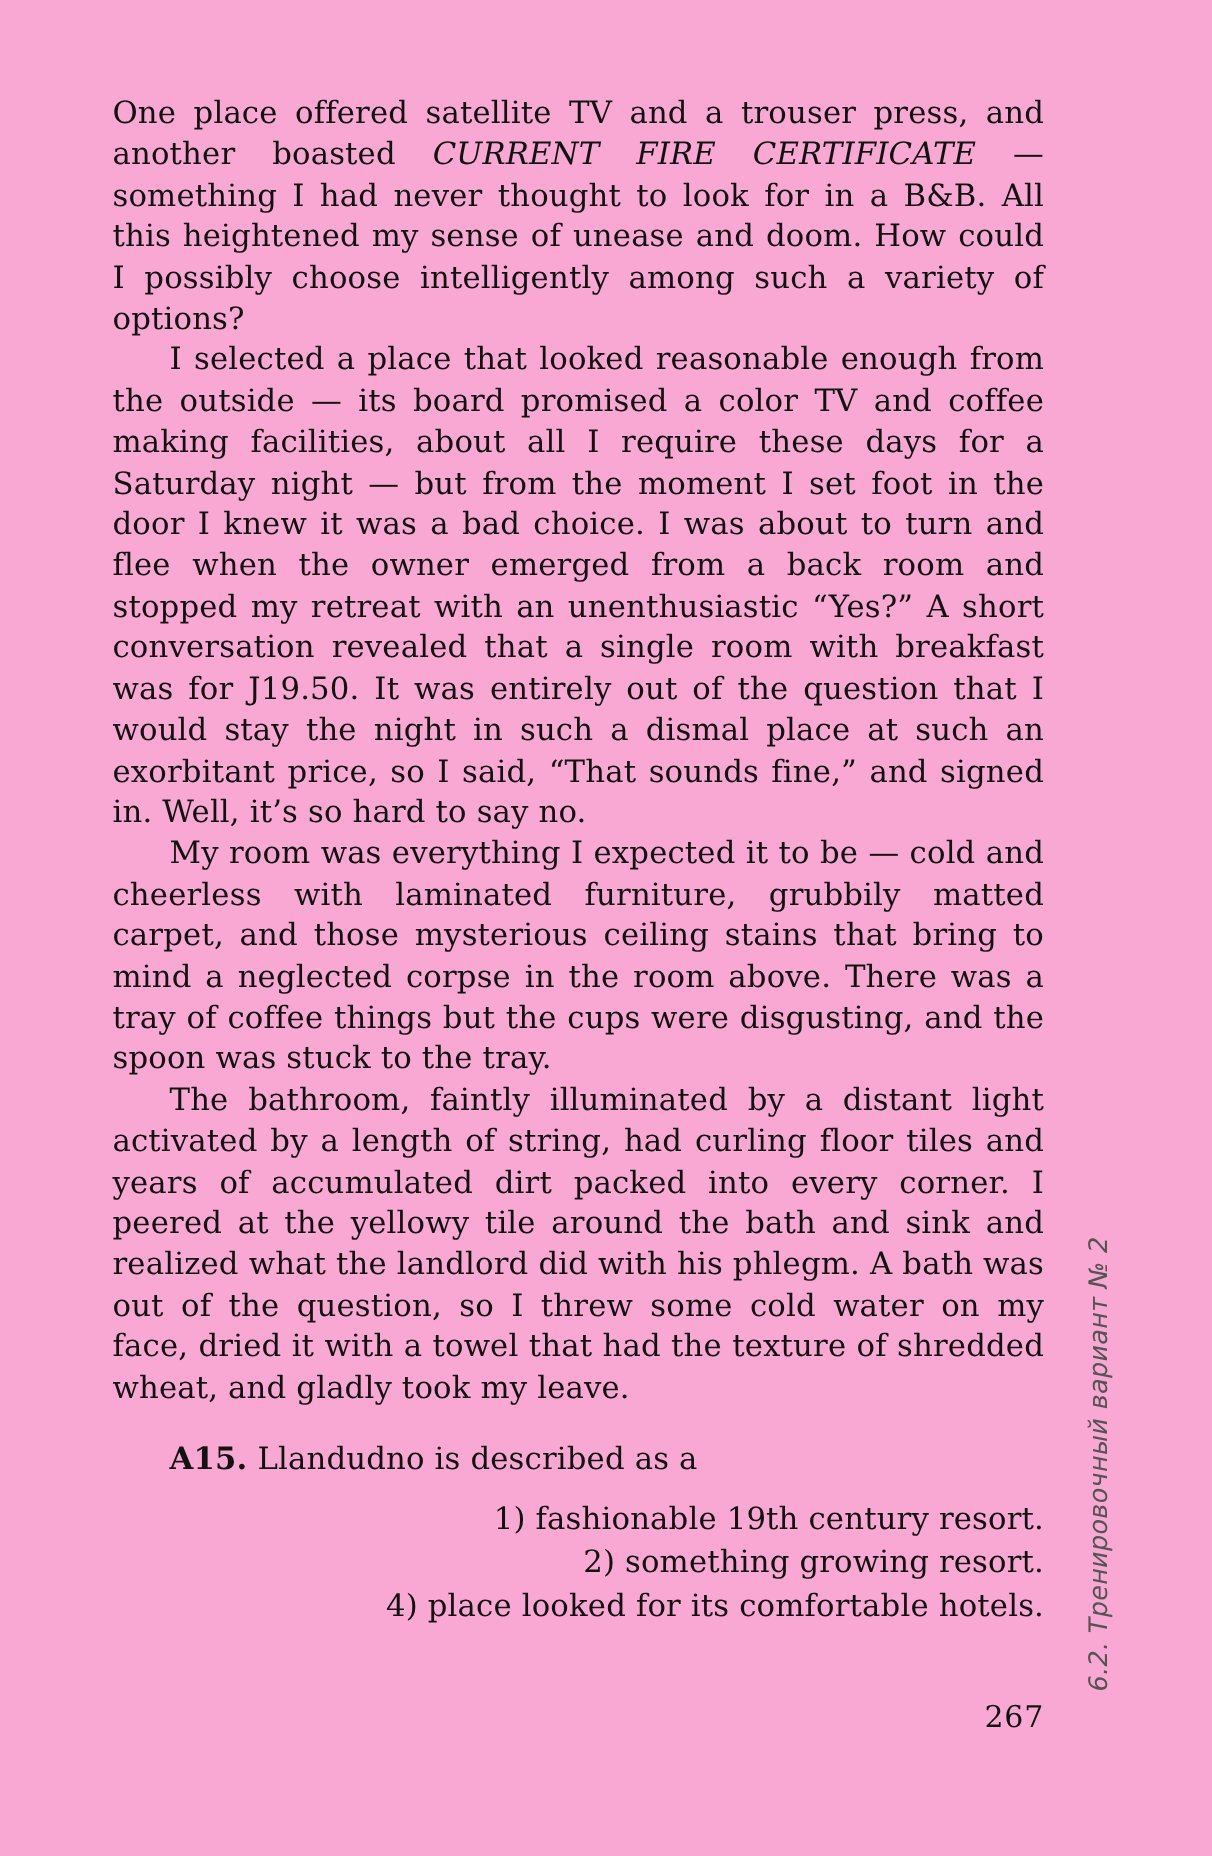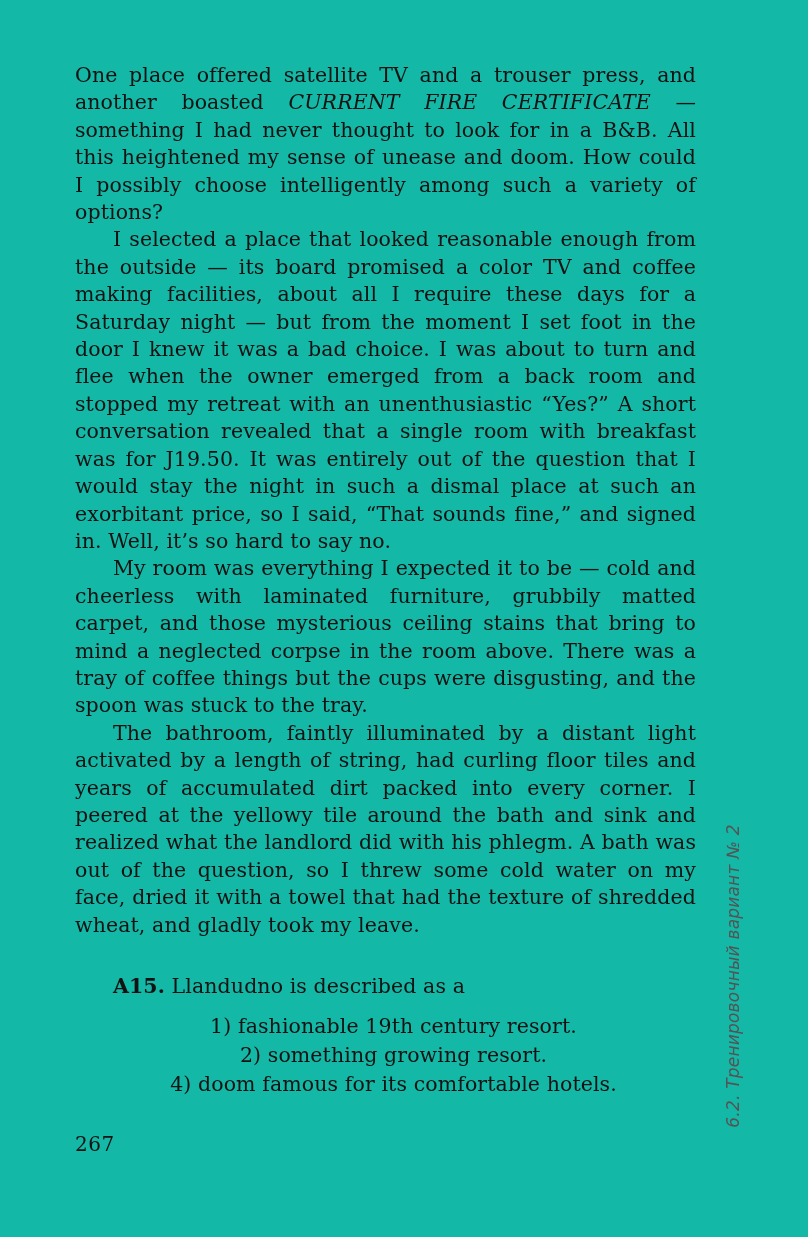--- a/index.html
+++ b/index.html
@@ -7,54 +7,55 @@
   body {
     background: #ffffff;
     position: relative;
     font-family: "DejaVu Serif", serif;
     color: #121212;
     overflow: hidden;
   }
   .page {
     position: absolute;
     inset: 0;
-    background: #14b8a6;
+    background: #f9a8d4;
   }
   .text-block {
     position: absolute;
     left: 75px;
     top: 62px;
     width: 621px;
     font-size: 20.5px;
     line-height: 27.4px;
     text-align: justify;
     letter-spacing: 0.1px;
   }
   .para { margin: 0; }
   .para.indented { text-indent: 38px; }
   .ital { font-style: italic; }
   .question-line {
-    margin-top: 34px;
+    margin-top: 20px;
     text-indent: 38px;
   }
   .q-label { font-weight: bold; }
   .options {
     margin-top: 12px;
     margin-left: 16px;
-    text-align: center;
+    text-align: right;
   }
   .option {
     line-height: 28.6px;
     white-space: nowrap;
   }
   .page-number {
     position: absolute;
     left: 75px;
     top: 1132px;
     width: 621px;
+    text-align: right;
     font-size: 20px;
     letter-spacing: 0.5px;
   }
   .sidebar-vertical {
     position: absolute;
     left: 733px;
     top: 976px;
     transform: translate(-50%, -50%) rotate(-90deg);
     transform-origin: center center;
     white-space: nowrap;
@@ -78,21 +79,21 @@
 
     <p class="para indented">My room was everything I expected it to be — cold and cheerless with laminated furniture, grubbily matted carpet, and those mysterious ceiling stains that bring to mind a neglected corpse in the room above. There was a tray of coffee things but the cups were disgusting, and the spoon was stuck to the tray.</p>
 
     <p class="para indented">The bathroom, faintly illuminated by a distant light activated by a length of string, had curling floor tiles and years of accumulated dirt packed into every corner. I peered at the yellowy tile around the bath and sink and realized what the landlord did with his phlegm. A bath was out of the question, so I threw some cold water on my face, dried it with a towel that had the texture of shredded wheat, and gladly took my leave.</p>
 
     <div class="question-line"><span class="q-label">A15.</span> <span>Llandudno is described as a</span></div>
 
     <div class="options">
       <div class="option"><span>1)</span> <span>fashionable 19th century resort.</span></div>
       <div class="option"><span>2)</span> <span>something growing resort.</span></div>
-      <div class="option"><span>4)</span> <span>doom famous for its comfortable hotels.</span></div>
+      <div class="option"><span>4)</span> <span>place looked for its comfortable hotels.</span></div>
     </div>
 
   </div>
 
   <div class="page-number">267</div>
 
   <div class="sidebar-vertical">6.2. Тренировочный вариант № 2</div>
 
 </div>
 

